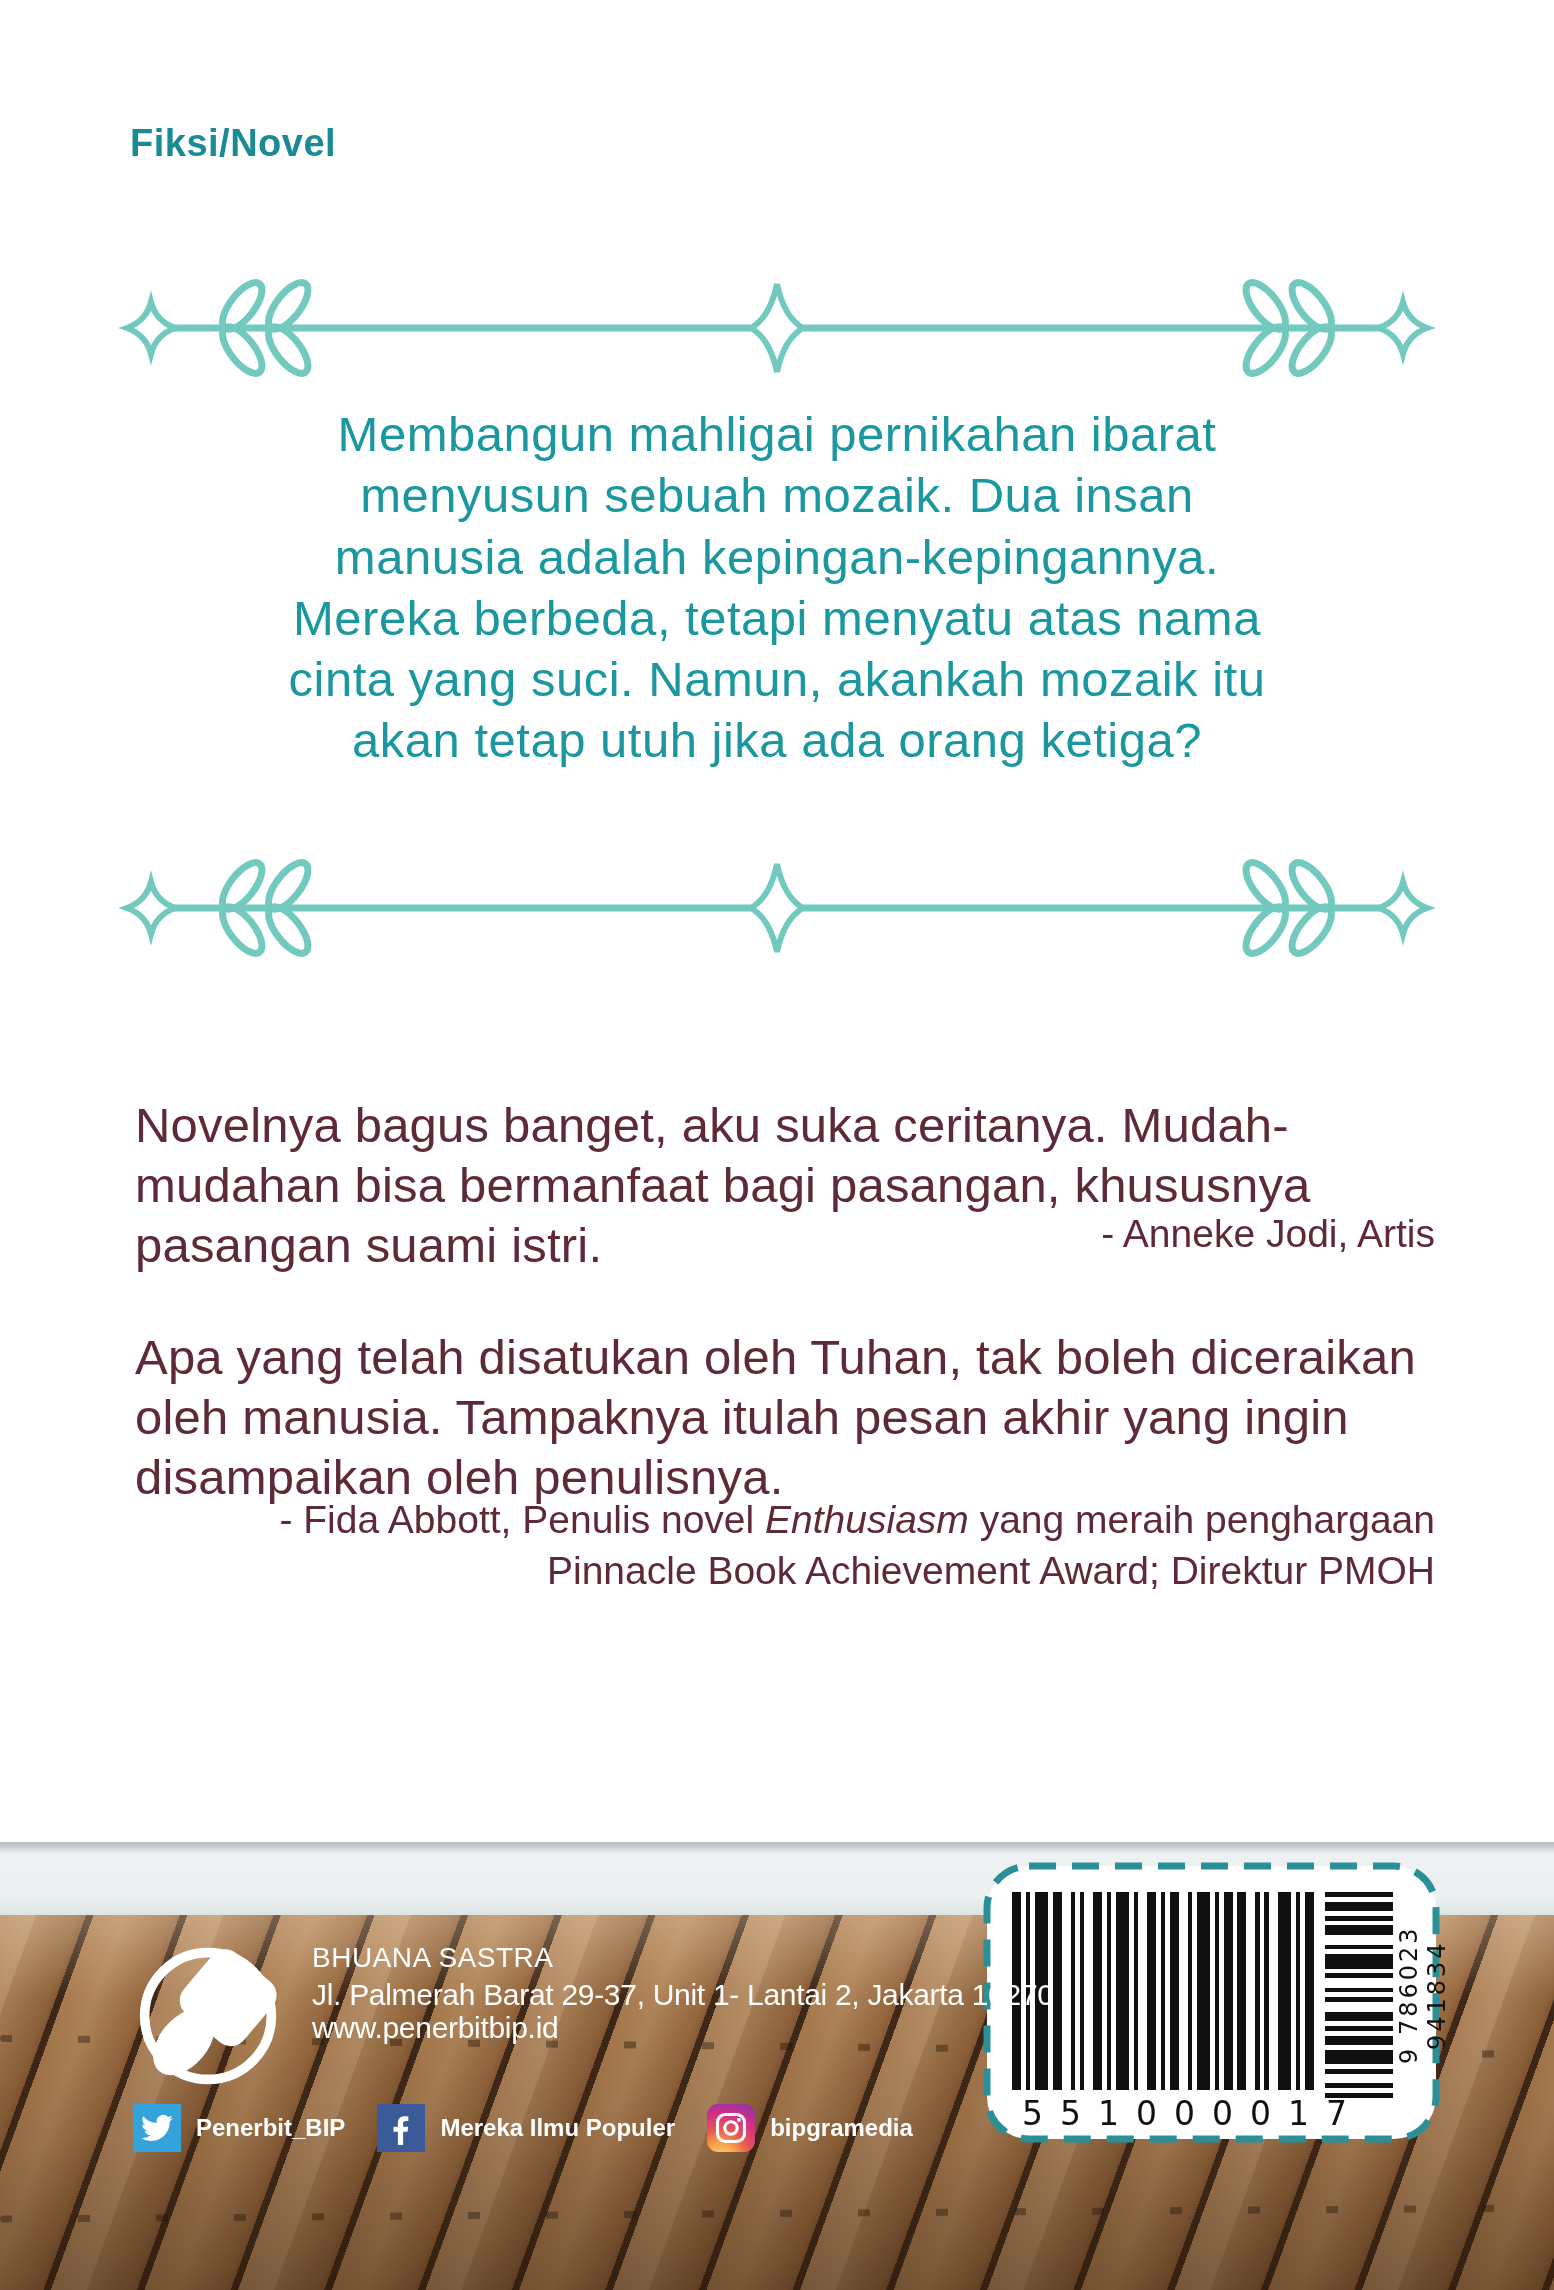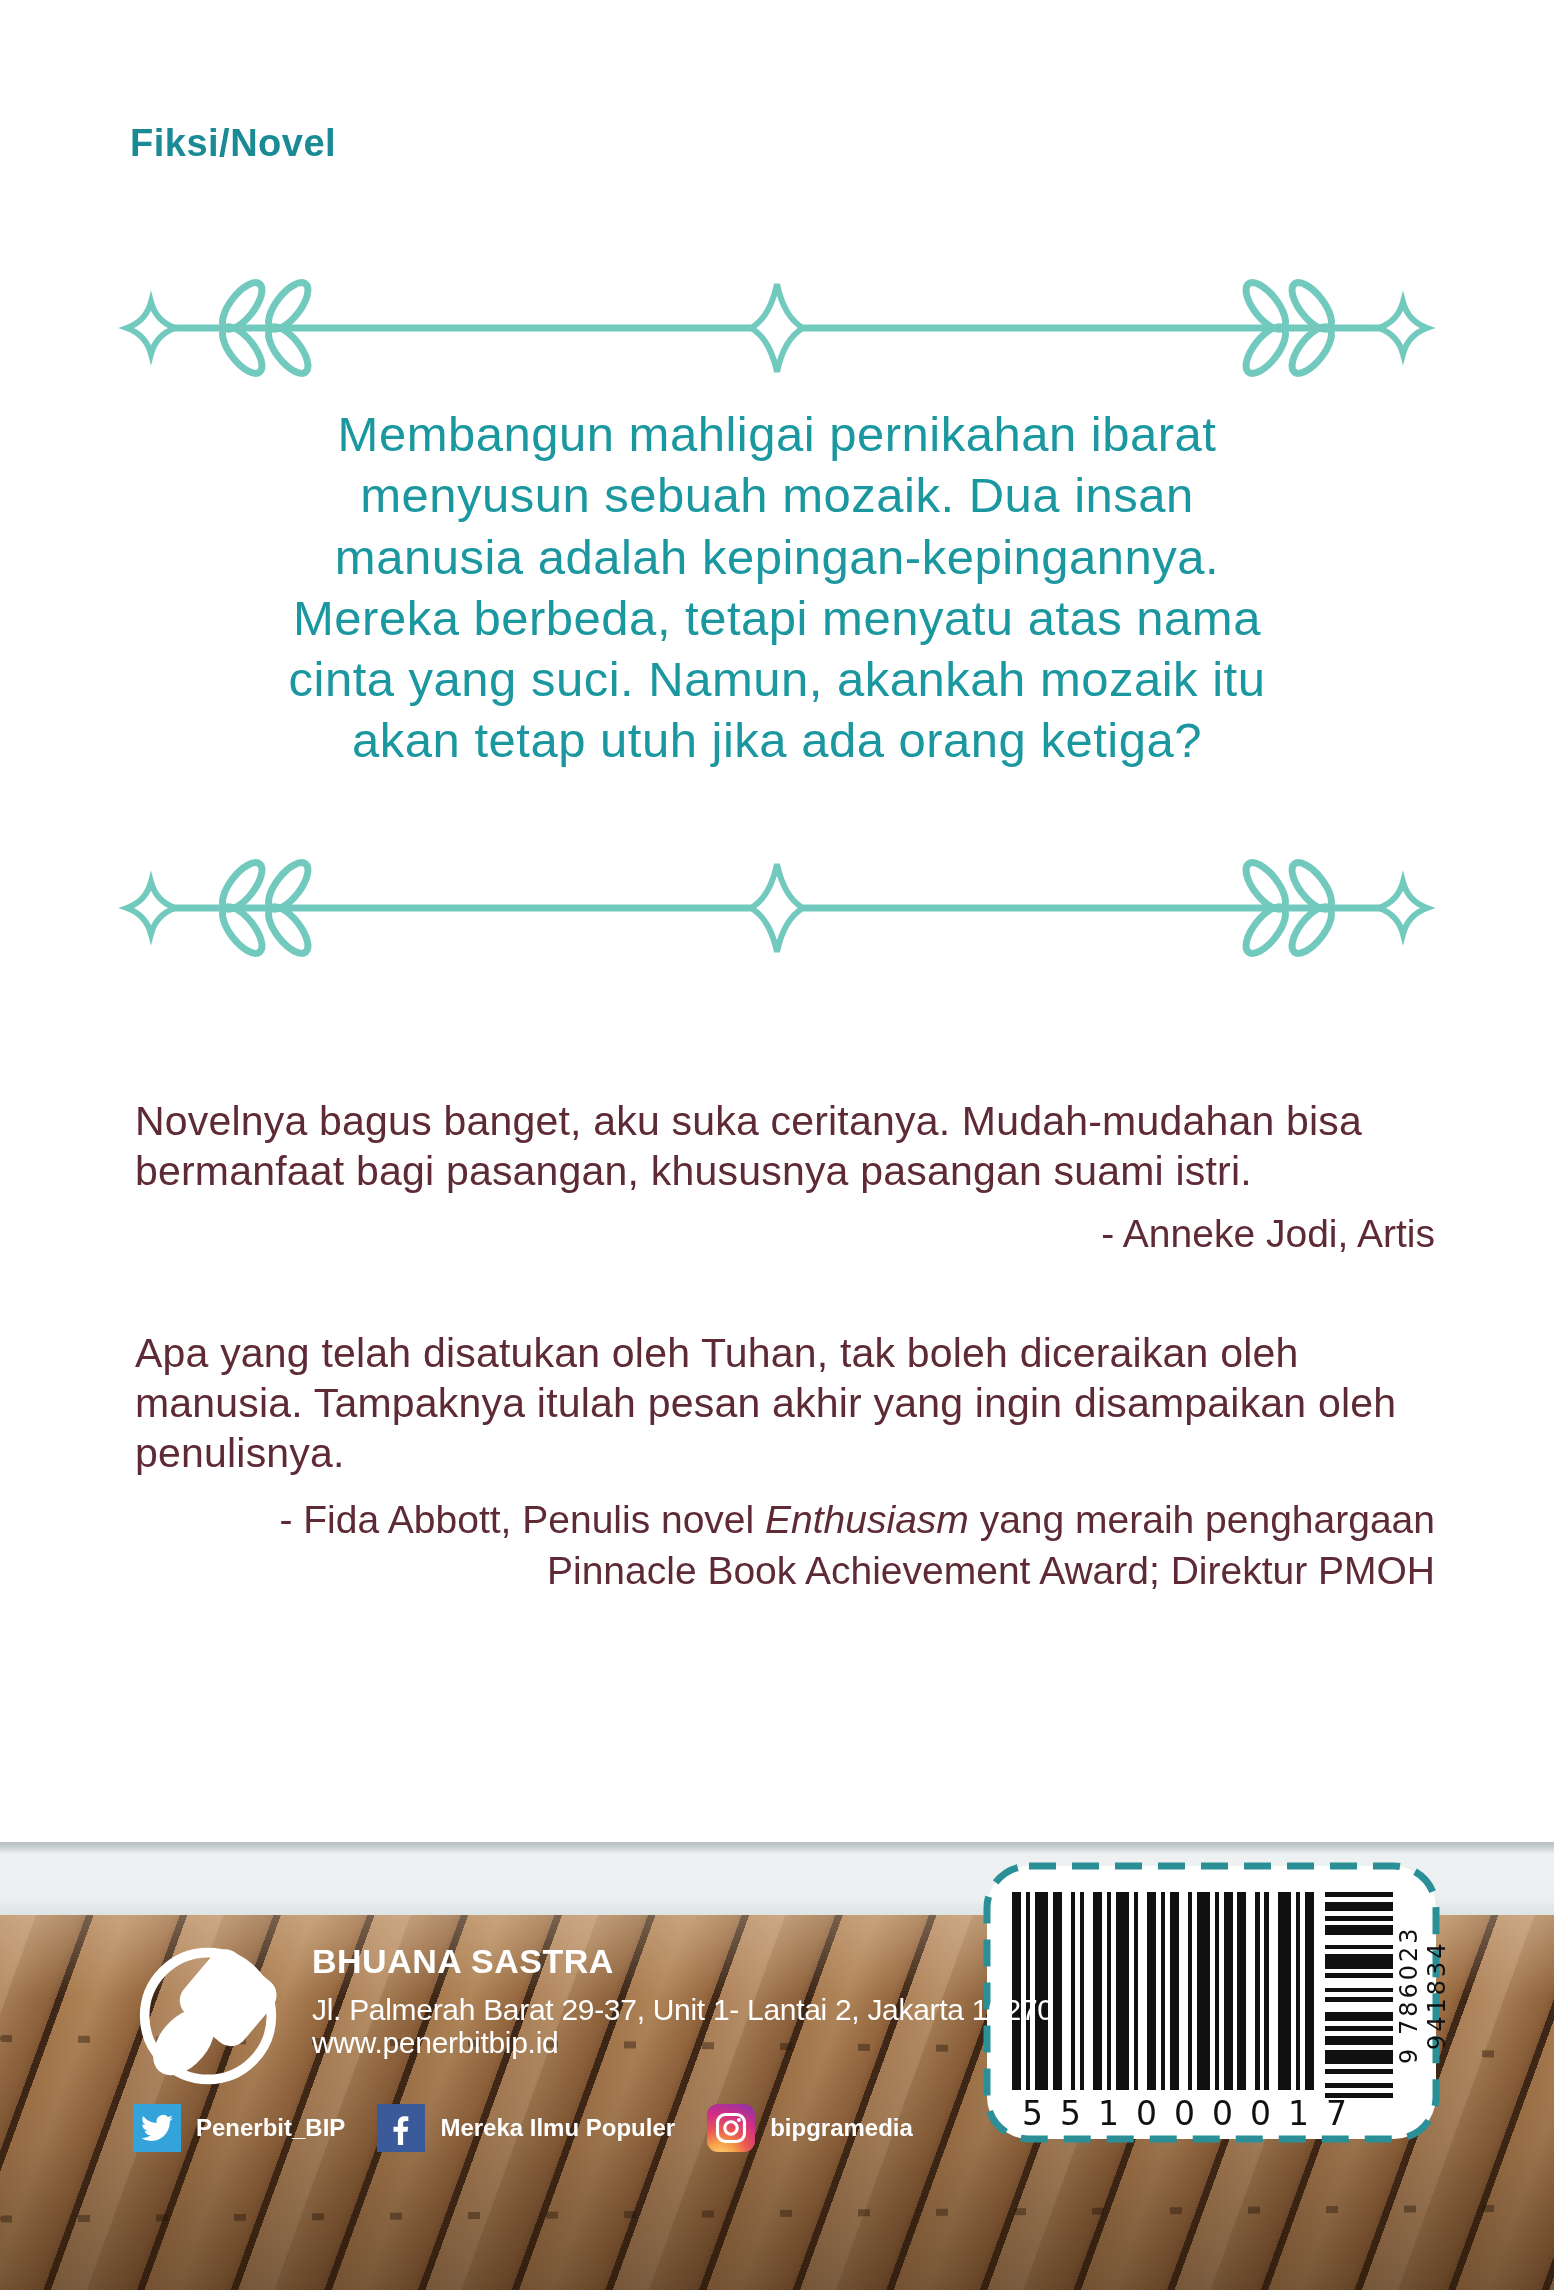--- a/index.html
+++ b/index.html
@@ -22,21 +22,21 @@
 
   
   .synopsis{
     position:absolute;left:50%;transform:translateX(-50%);top:404px;width:980px;
     text-align:center;color:#1b97a0;font-size:49px;line-height:1.25;letter-spacing:0.5px;
   }
 
   
   .quote{
     position:absolute;left:135px;width:1300px;color:#5e2a36;
-    font-size:41px;line-height:1.22;letter-spacing:0.2px;
+    font-size:49px;line-height:1.22;letter-spacing:0.2px;
   }
   .quote-1{top:1096px;}
   .quote-2{top:1328px;}
   .attr{
     position:absolute;left:135px;width:1300px;text-align:right;color:#5e2a36;
     font-size:39px;line-height:1.32;
   }
   .attr-1{top:1208px;}
   .attr-2{top:1494px;}
   .attr-2 em{font-style:italic;}
@@ -82,21 +82,21 @@
   .bc-isbn{
     position:absolute;left:70px;top:0;height:206px;
     writing-mode:vertical-rl;transform:rotate(180deg);
     font-size:24px;letter-spacing:3px;color:#111;
     font-family:"DejaVu Sans", sans-serif;text-align:center;
   }
 
   
   .pub-logo{position:absolute;left:136px;top:1944px;}
   .pub-text{position:absolute;left:312px;top:1942px;color:#ffffff;}
-  .pub-name{font-size:34px;font-weight:700;letter-spacing:0.5px;margin-bottom:12px;}
+  .pub-name{font-size:28px;font-weight:400;letter-spacing:0.5px;margin-bottom:4px;}
   .pub-line{font-size:30px;line-height:33px;letter-spacing:-0.3px;font-weight:400;}
 
   
   .social-row{position:absolute;left:133px;top:2104px;display:flex;align-items:center;}
   .soc-icon{
     width:48px;height:48px;display:inline-flex;align-items:center;justify-content:center;flex:none;
   }
   .twitter{background:#34a3dc;}
   .facebook{background:#3a5a99;}
   .instagram{

